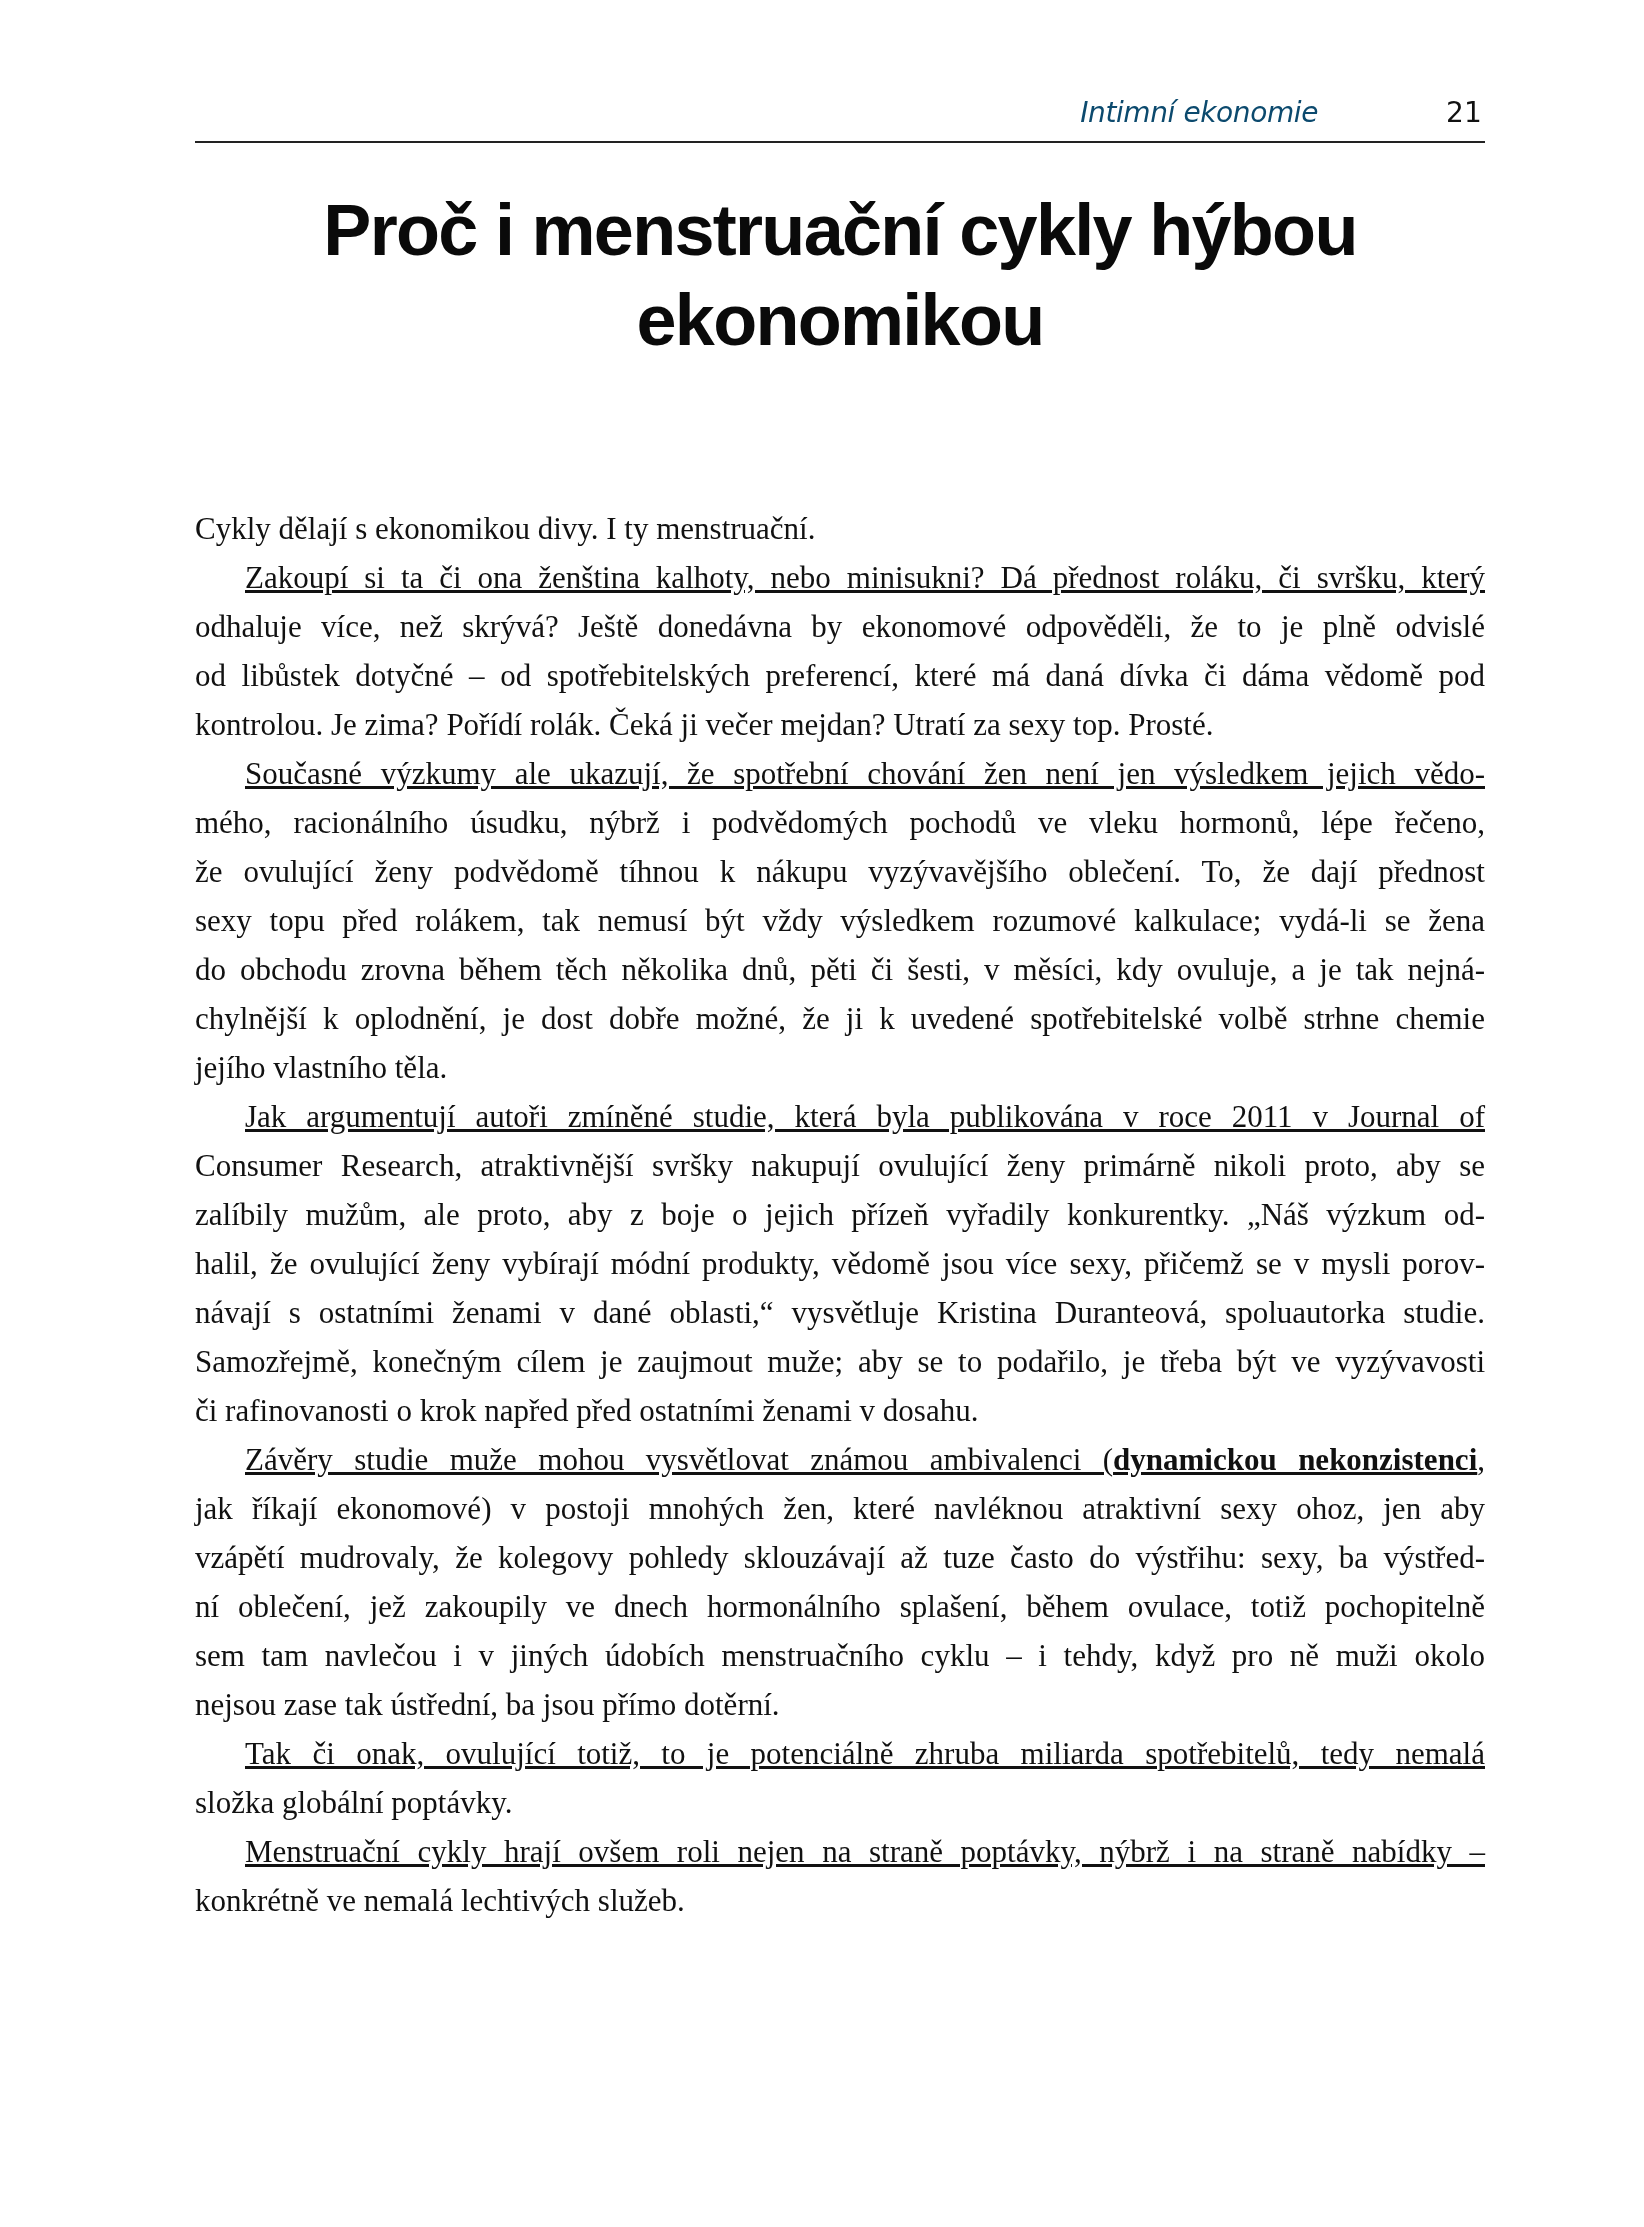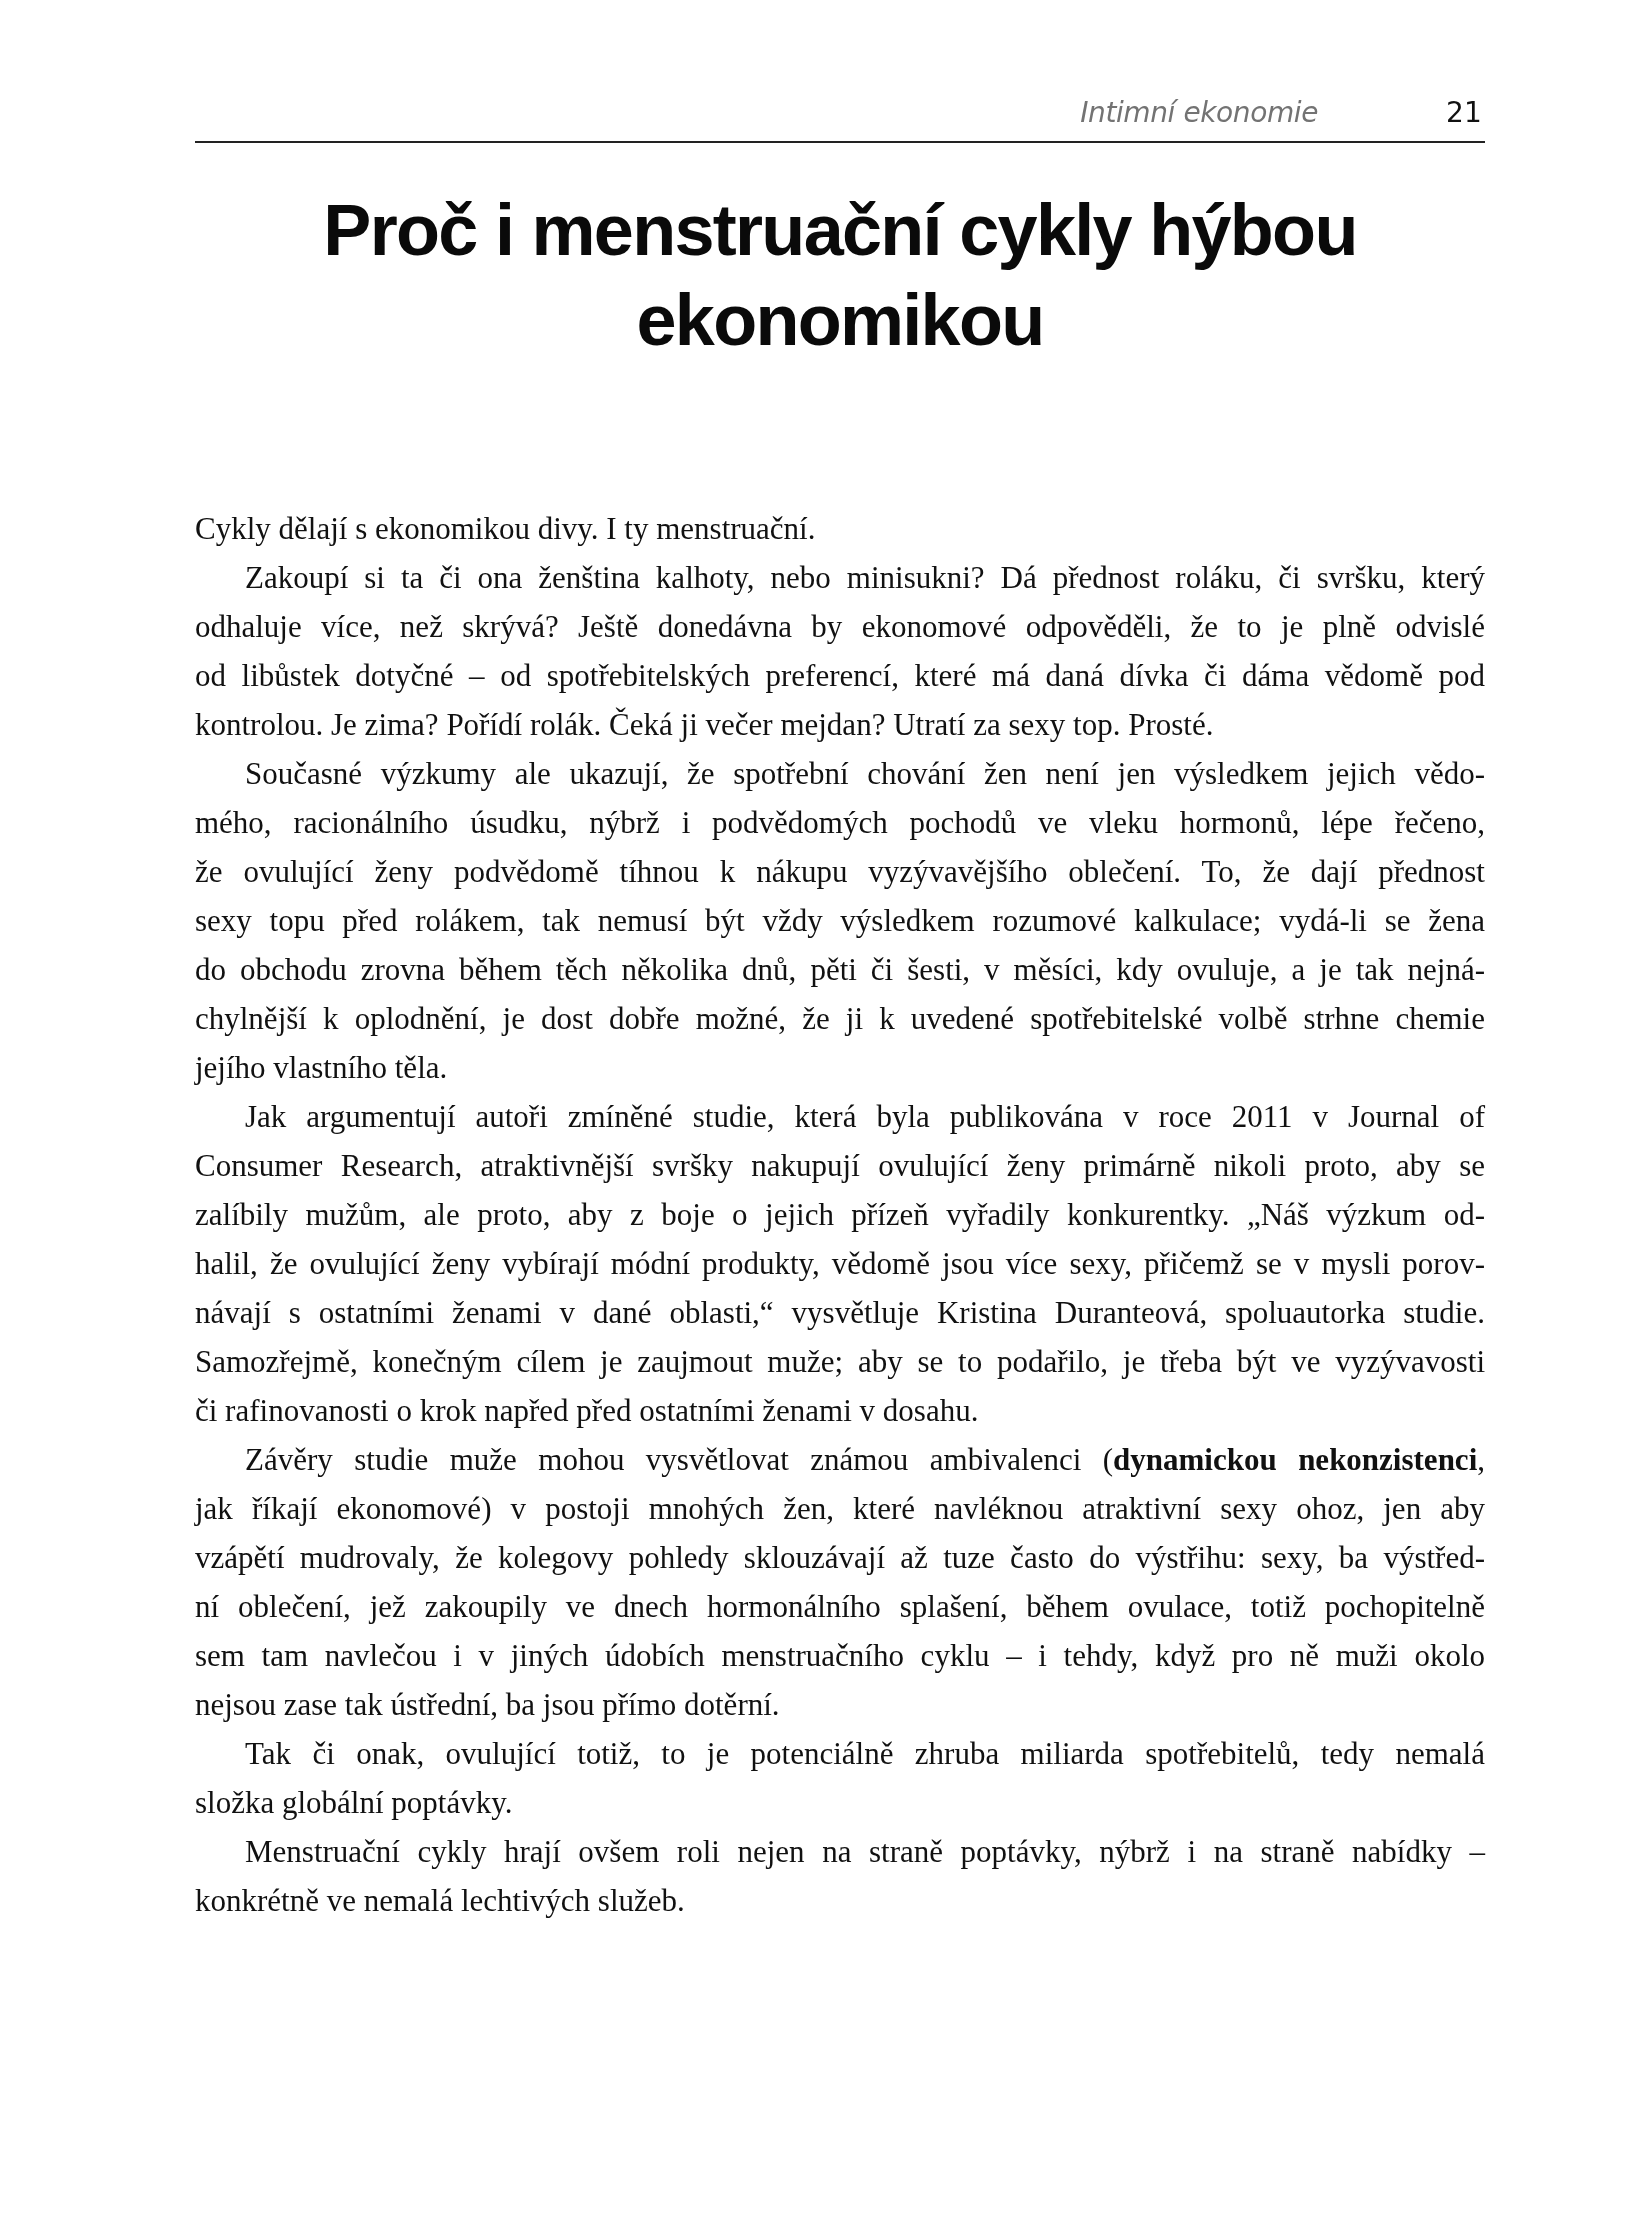--- a/index.html
+++ b/index.html
@@ -24,21 +24,21 @@
       box-sizing: border-box;
     }
     .running-title {
       position: absolute;
       right: 167px;
       top: 3.3px;
       font-family: "DejaVu Sans", sans-serif;
       font-style: italic;
       font-size: 28px;
       letter-spacing: -0.4px;
-      color: #737373;
+      color: #0c4a6e;
     }
     .page-number {
       position: absolute;
       right: 3.3px;
       top: 3.3px;
       font-family: "DejaVu Sans", sans-serif;
       font-size: 28px;
       color: #111;
       text-align: right;
     }
@@ -72,20 +72,21 @@
       white-space: nowrap;
       text-align: justify;
       text-align-last: justify;
       height: 49px;
     }
     .line.last {
       text-align-last: left;
     }
     .line.indent {
       padding-left: 50px;
+      text-decoration: underline;
     }
     .bold { font-weight: bold; }
   </style>
 </head>
 <body>
 
 <div class="running-header">
   <span class="running-title">Intimní ekonomie</span>
   <span class="page-number">21</span>
 </div>

